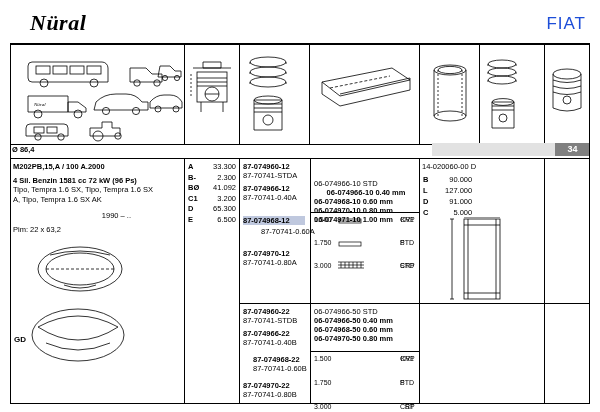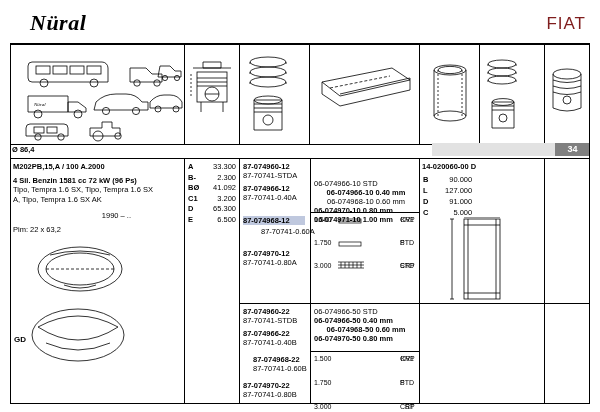--- a/index.html
+++ b/index.html
@@ -16,21 +16,21 @@
   
   .header{position:absolute;left:10px;top:6px;width:580px;height:36px;}
   .brand{
     position:absolute;left:20px;top:4px;
     font-family:"Liberation Serif", serif;
     font-style:italic;font-weight:bold;font-size:22px;
     letter-spacing:.5px;
   }
   .make{
     position:absolute;right:4px;top:8px;
-    font-size:17px;letter-spacing:1px;color:#7f1d1d;
+    font-size:17px;letter-spacing:1px;color:#1d4ed8;
   }
   .hrule{position:absolute;left:10px;top:43px;width:580px;height:1px;background:#000;}
 
   
   .band{
     position:absolute;left:10px;top:44px;width:580px;height:100px;
     border-bottom:1px solid #000;
   }
   .band .cell{position:absolute;top:0;height:100px;border-right:1px solid #000;box-sizing:border-box;}
   .c1{left:0;width:175px;border-right:1px solid #000;}
@@ -355,21 +355,21 @@
         <div class="sub">87-70741-0.60B</div>
       </div>
       <div class="plist" style="left:3px;top:222px;width:66px;">
         <div class="pn">87-074970-22</div>
         <div class="sub">87-70741-0.80B</div>
       </div>
 
       <div class="plist" style="left:74px;top:20px;width:104px;">
         <div>06-074966-10 STD</div>
         <div style="font-weight:bold;text-align:center;">06-074966-10 0.40 mm</div>
-        <div style="font-weight:normal;text-align:center;">06-074968-10 0.60 mm</div>
+        <div style="font-weight:bold;">06-074968-10 0.60 mm</div>
         <div style="font-weight:bold;">06-074970-10 0.80 mm</div>
         <div style="font-weight:bold;">06-074971-10 1.00 mm</div>
       </div>
 
       <div style="position:absolute;left:74px;top:57px;width:104px;">
         <div class="row3">
           <span>1.500</span>
           <span class="lbl-mid">CRP</span>
           <span class="lbl-right">KV1</span>
         </div>
@@ -402,21 +402,21 @@
         <g fill="none" stroke="#000" stroke-width="0.7">
           <path d="M2 6 h26"></path>
             <path d="M2 3 h26 M2 9 h26"></path>
           <path d="M5 3 v6 M9 3 v6 M13 3 v6 M17 3 v6 M21 3 v6 M25 3 v6"></path>
         </g>
       </svg>
 
       <div class="plist" style="left:74px;top:148px;width:104px;">
         <div>06-074966-50 STD</div>
         <div style="font-weight:bold;">06-074966-50 0.40 mm</div>
-        <div style="font-weight:bold;text-align:center;">06-074968-50 0.60 mm</div>
+        <div style="font-weight:bold;">06-074968-50 0.60 mm</div>
         <div style="font-weight:bold;">06-074970-50 0.80 mm</div>
       </div>
 
       <div style="position:absolute;left:74px;top:196px;width:104px;">
         <div class="row3">
           <span>1.500</span>
           <span class="lbl-mid">CRP</span>
           <span class="lbl-right">KV1</span>
         </div>
         <div style="height:13px"></div>
@@ -433,21 +433,21 @@
         </div>
       </div>
 
       <div class="sep" style="left:70px;top:53px;width:110px;"></div>
       <div class="sep" style="left:0;top:144px;width:180px;"></div>
       <div class="sep" style="left:70px;top:192px;width:110px;"></div>
     </div>
 
     <div class="col colD">
       <div class="rightcol">
-        <div style="font-weight:bold;text-align:right;">14-020060-00 D</div>
+        <div style="font-weight:normal;text-align:right;">14-020060-00 D</div>
         <div style="height:4px"></div>
         <div class="r">
           <span class="rk">B</span>
           <span class="rv">90.000</span>
         </div>
         <div class="r">
           <span class="rk">L</span>
           <span class="rv">127.000</span>
         </div>
         <div class="r">

